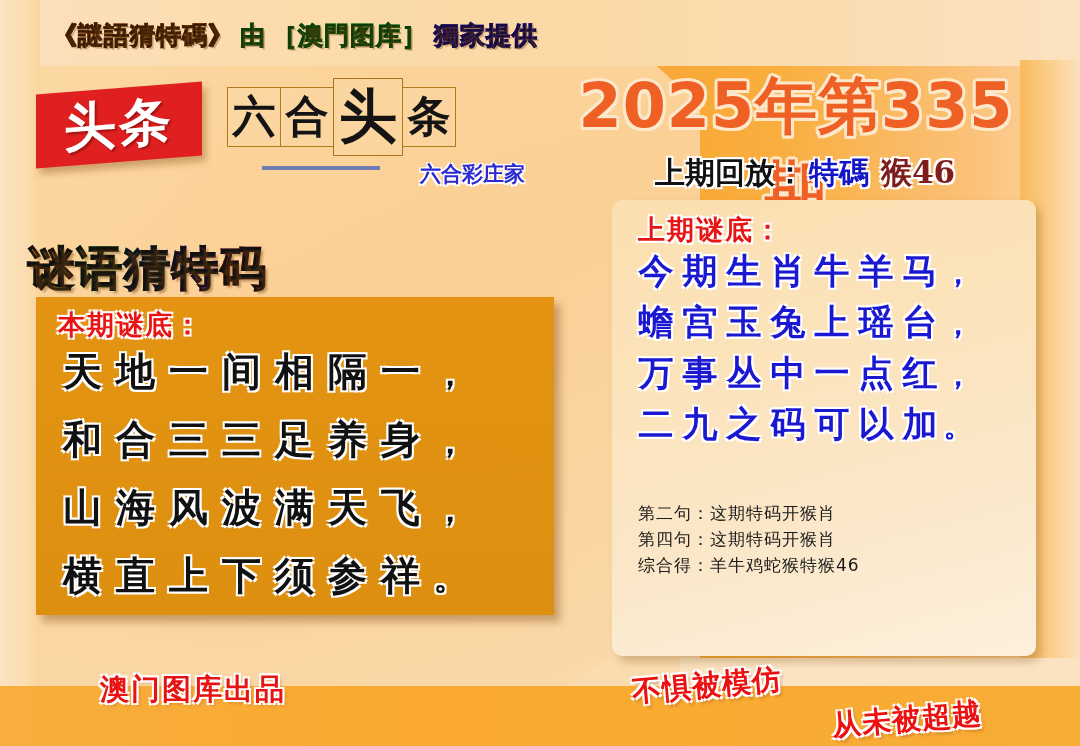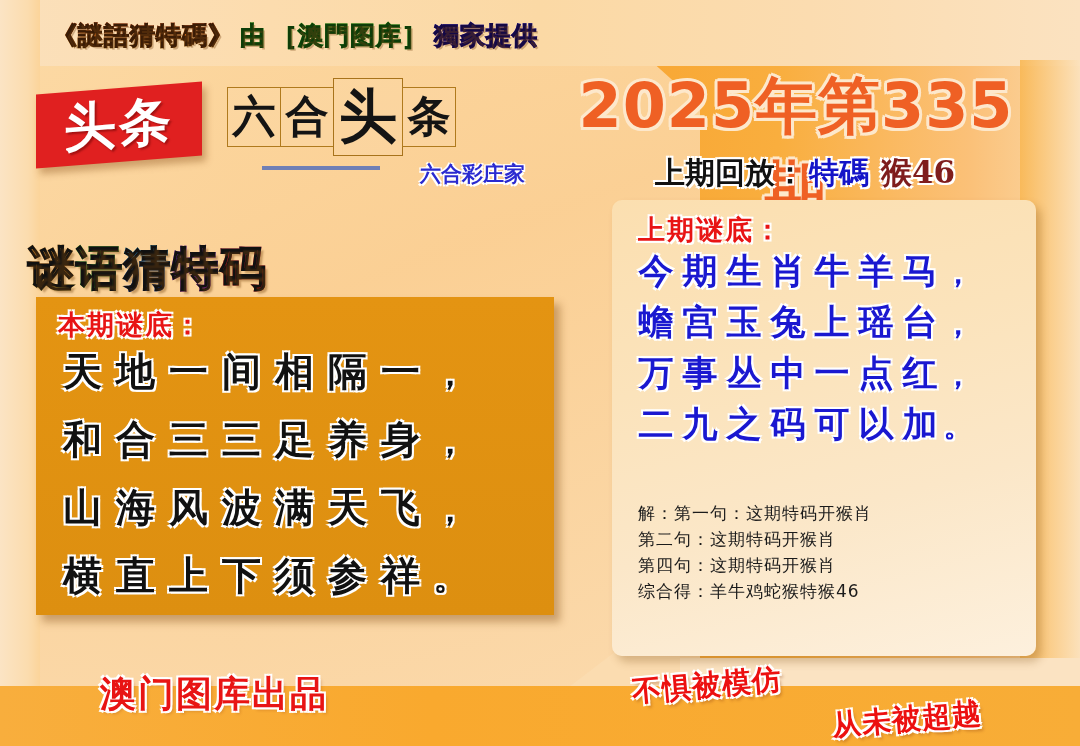--- a/index.html
+++ b/index.html
@@ -197,21 +197,21 @@
   .explain{position:absolute;left:26px;top:300px;width:392px;}
   .explain .row{
     font-size:17px;color:#1b1b1b;line-height:26px;letter-spacing:1px;
     font-family:"DejaVu Sans","Liberation Sans",sans-serif;
     white-space:nowrap;
   }
 
   
   .slogan-left{
     position:absolute;left:100px;top:670px;
-    font-size:36px;font-weight:bold;color:#e81414;letter-spacing:2px;
+    font-size:29px;font-weight:bold;color:#e81414;letter-spacing:2px;
     font-family:"DejaVu Serif","Liberation Serif",serif;
     text-shadow:-2px -2px 0 #fff,2px -2px 0 #fff,-2px 2px 0 #fff,2px 2px 0 #fff,3px 3px 3px rgba(140,50,10,.25);
   }
   .slogan-a{
     position:absolute;left:632px;top:666px;
     font-size:29px;font-weight:bold;color:#ec1010;letter-spacing:1px;
     font-family:"DejaVu Sans","Liberation Sans",sans-serif;
     transform:rotate(-5deg);
     text-shadow:-2px -2px 0 #fff,2px -2px 0 #fff,-2px 2px 0 #fff,2px 2px 0 #fff,3px 4px 3px rgba(120,40,10,.3);
   }
@@ -351,21 +351,20 @@
           <span class="ch">九</span>
           <span class="ch">之</span>
           <span class="ch">码</span>
           <span class="ch">可</span>
           <span class="ch">以</span>
           <span class="ch">加</span>
           <span class="pn">。</span>
         </div>
       </div>
     <div class="explain" id="explain-rows">
-        <div class="row">解：第一句：这期特码开猴肖</div>
         <div class="row">第二句：这期特码开猴肖</div>
         <div class="row">第四句：这期特码开猴肖</div>
         <div class="row">综合得：羊牛鸡蛇猴特猴46</div>
       </div>
   </div>
 
   <div class="slogan-left">澳门图库出品</div>
   <div class="slogan-a">不惧被模仿</div>
   <div class="slogan-b">从未被超越</div>
 

